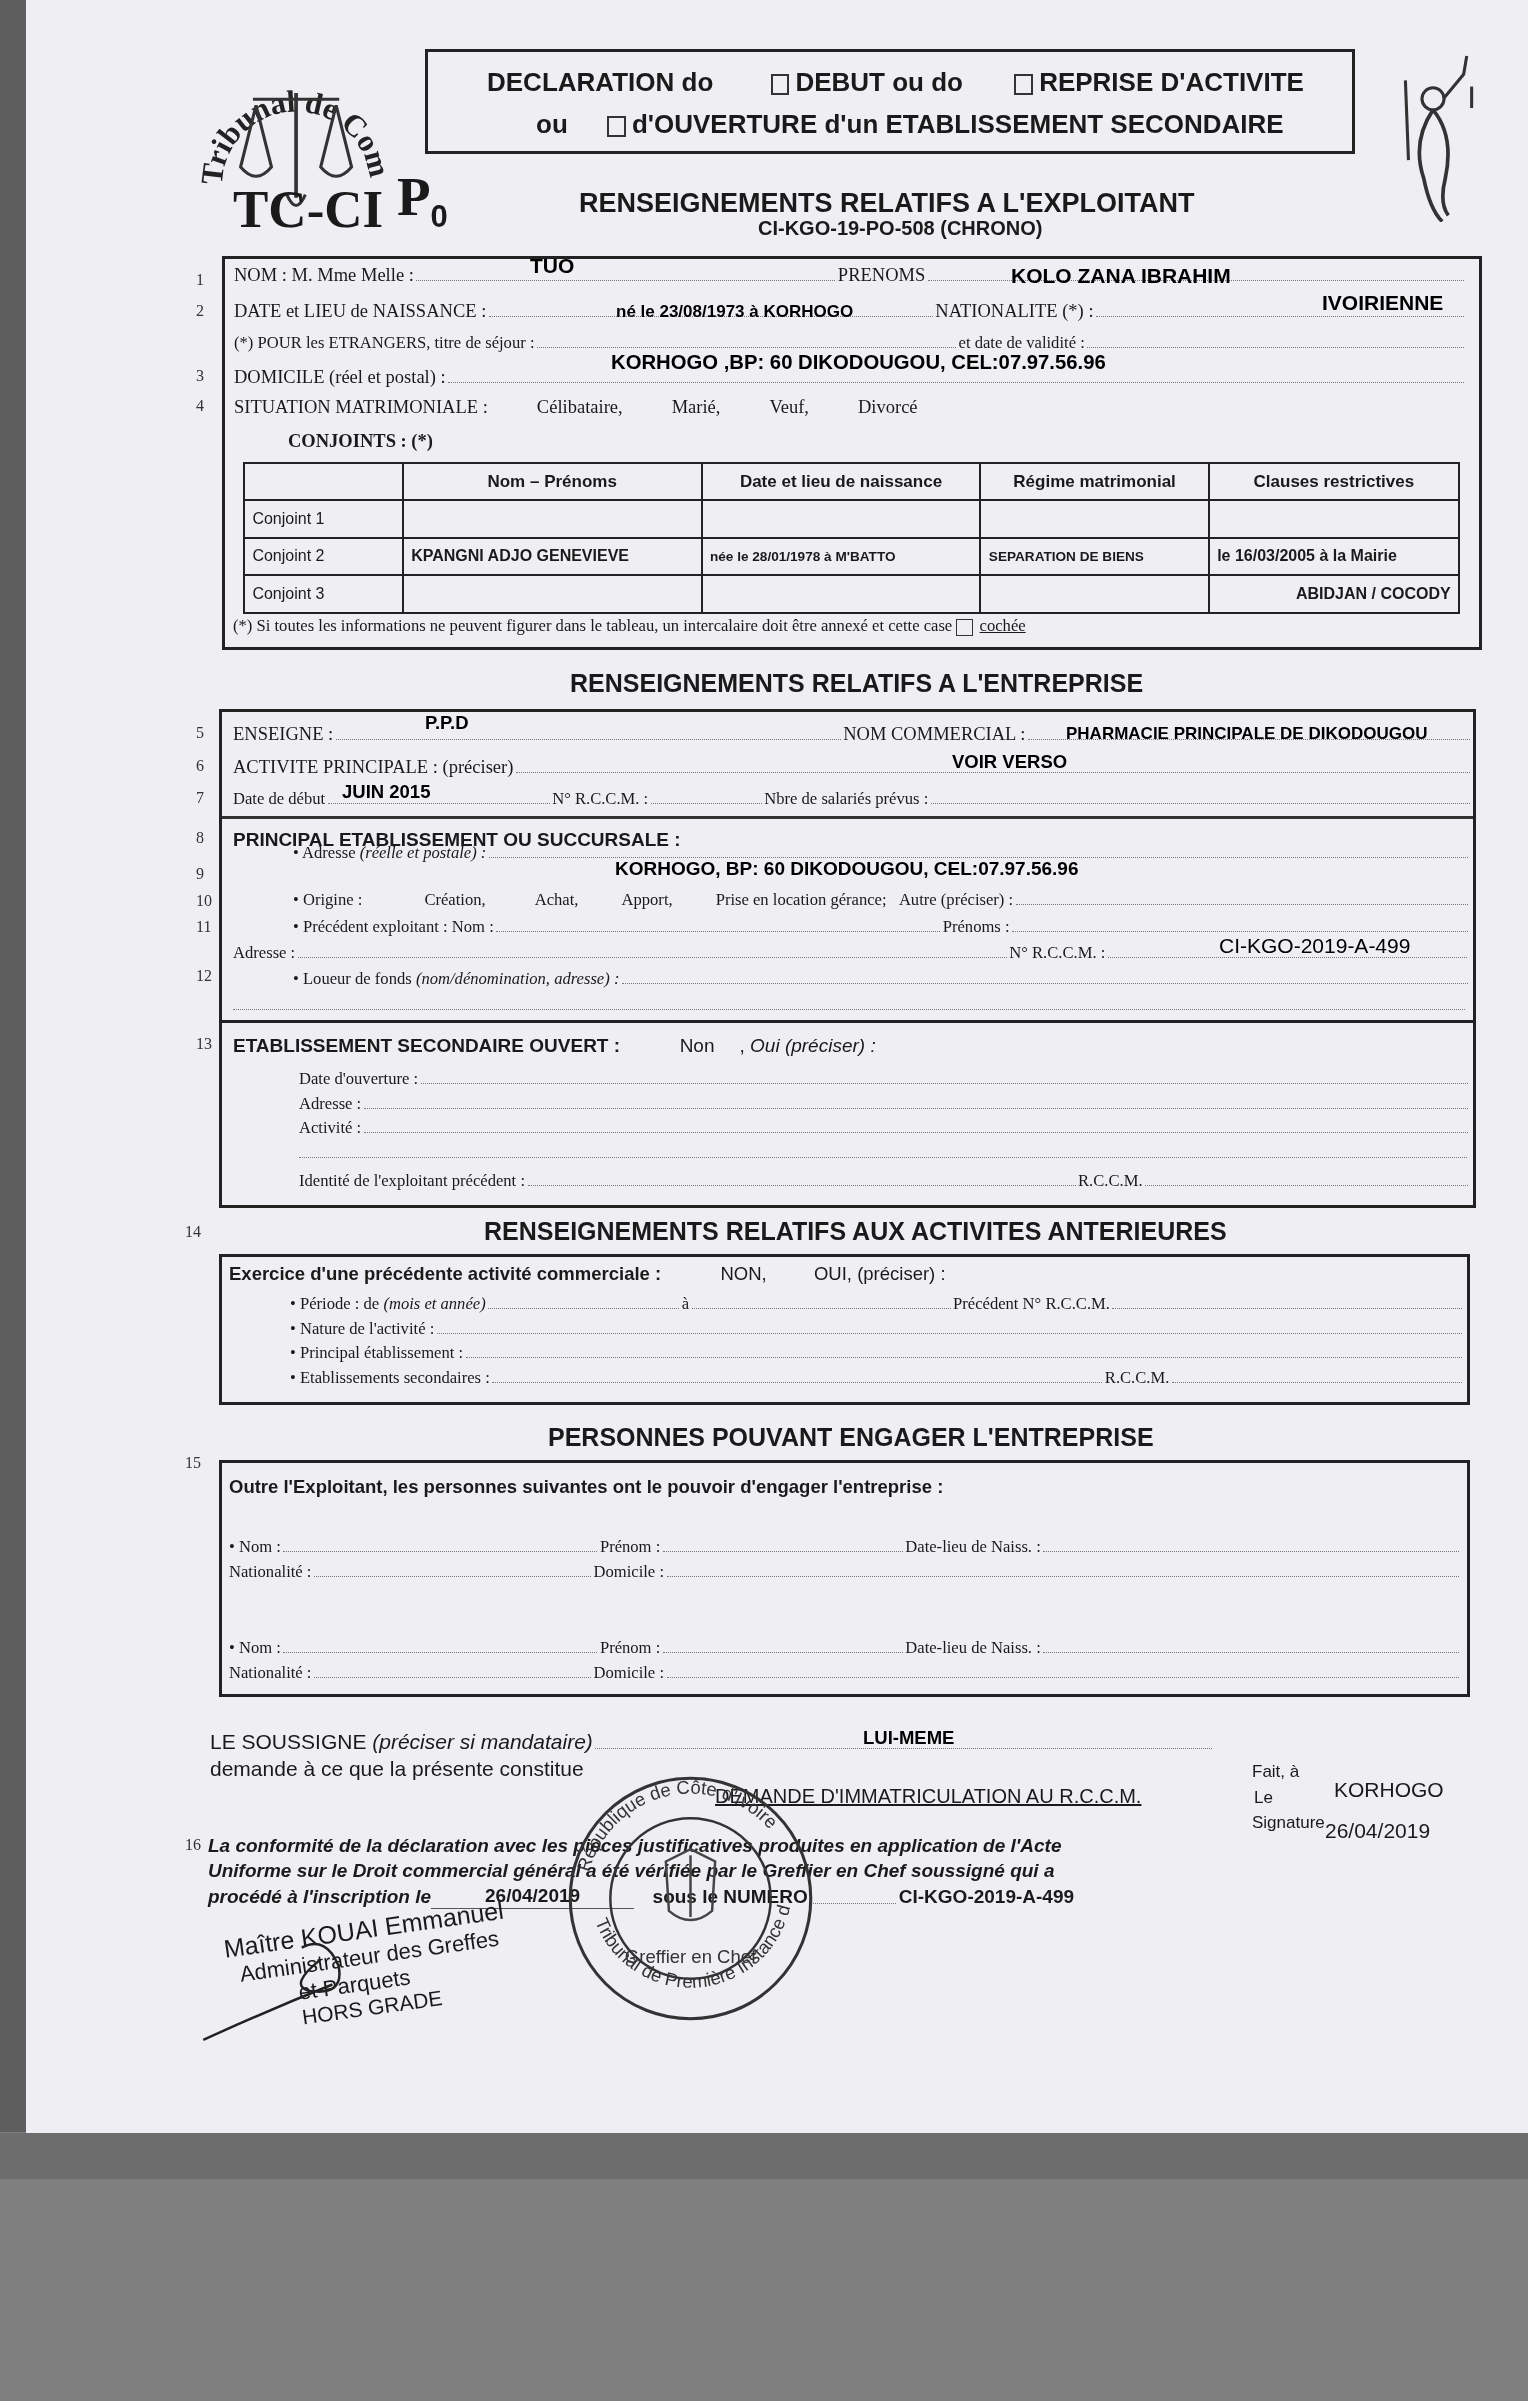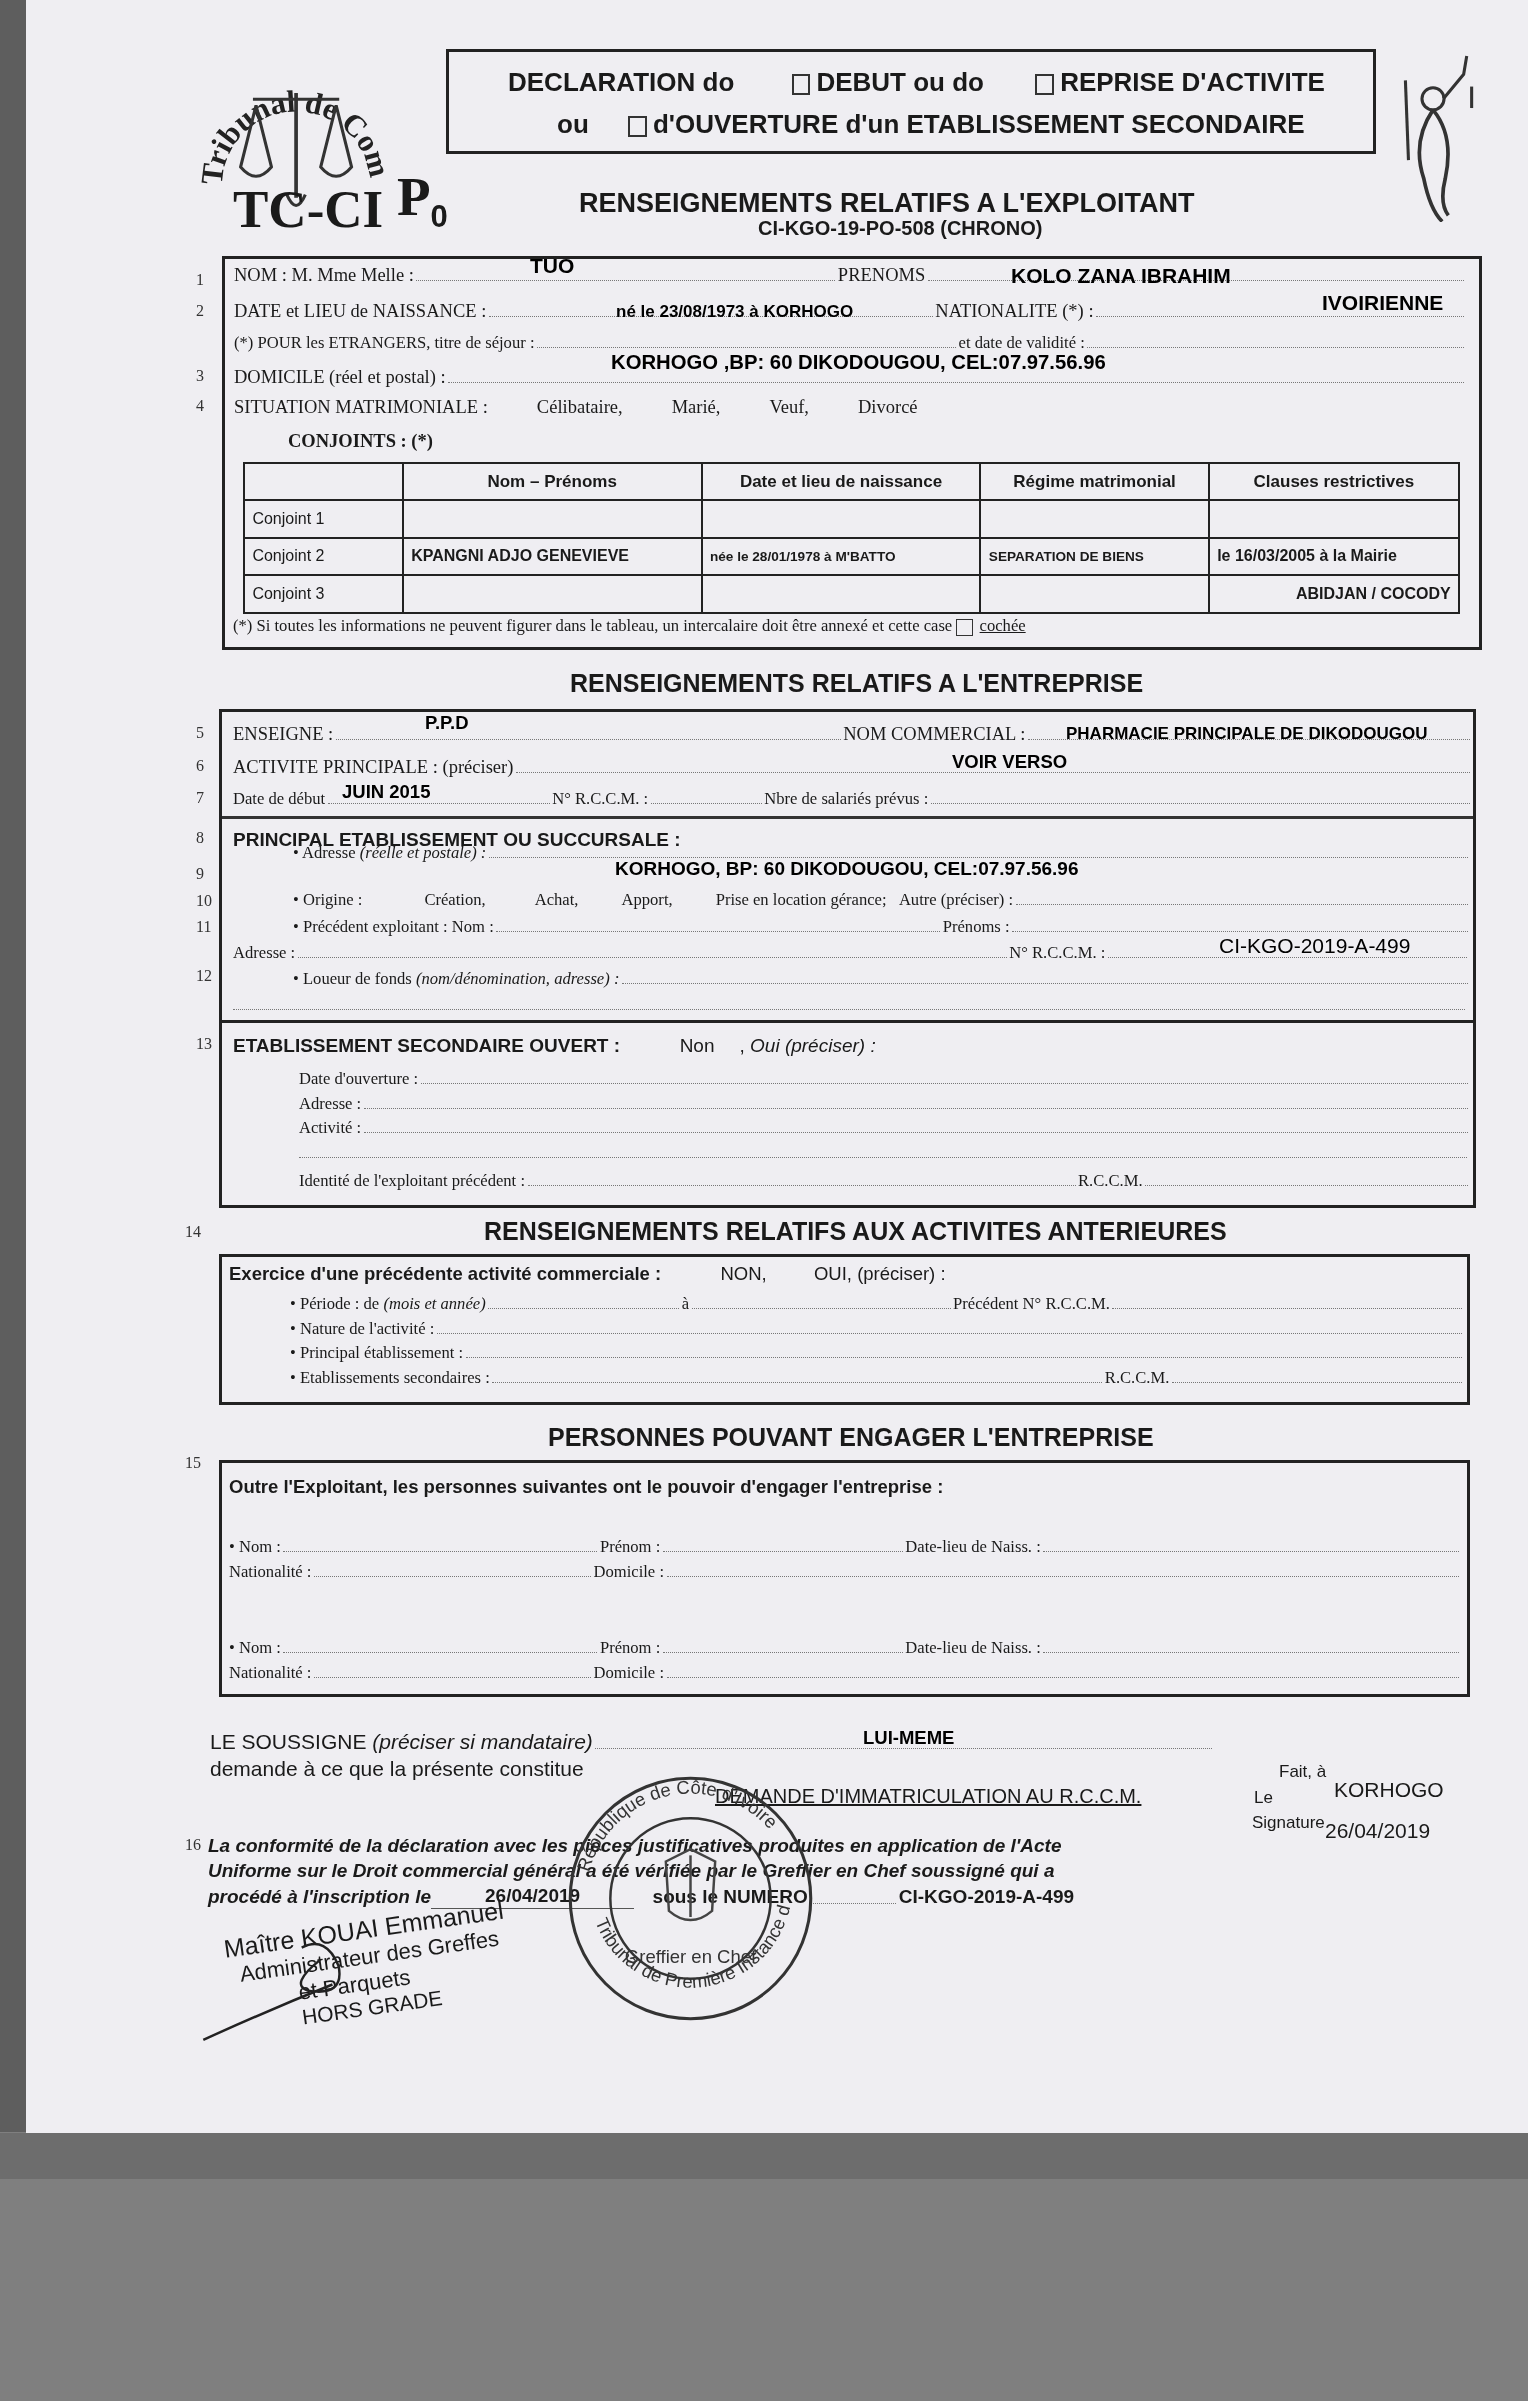--- a/index.html
+++ b/index.html
@@ -20,21 +20,21 @@
   .linenum { position:absolute; left:196px; font-size:16px; font-family:"Liberation Serif", serif; color:#333; }
   .row { position:absolute; display:flex; align-items:flex-end; font-size:18.5px; white-space:nowrap; }
   .dots { flex:1; border-bottom:1.8px dotted #777; height:0; margin:0 2.5px 5px 2.5px; min-width:12.3px; }
   .fill { font-family:"Liberation Sans", sans-serif; font-size:21px; font-weight:bold; color:#000000; position:absolute; white-space:nowrap; }
   .section-title { position:absolute; font-family:"Liberation Sans", sans-serif; font-weight:bold; font-size:25px; text-align:center; white-space:nowrap; }
   .checkbox { display:inline-block; width:18.5px; height:21px; border:2.5px solid #333; vertical-align:middle; margin-right:6.2px; box-sizing:border-box; }
   table.conj { position:absolute; border-collapse:collapse; font-family:"Liberation Sans", sans-serif; font-size:16px; }
   table.conj td, table.conj th { border:2.5px solid #222; padding:3.7px 7.4px; height:28px; white-space:nowrap; }
   table.conj th { font-weight:bold; font-size:17px; }
   table.conj td.hand { font-weight:bold; font-size:16px; }
-  .hdrbox { position:absolute; left:425px; top:49px; width:930px; height:105px; border:3.7px solid #222; box-sizing:border-box;margin-left:21px; }
+  .hdrbox { position:absolute; left:425px; top:49px; width:930px; height:105px; border:3.7px solid #222; box-sizing:border-box; }
 </style>
 </head>
 <body>
 
 <div class="scanbar-left"></div>
 <div class="paper"></div>
 <div class="darkband"></div>
 
 <div class="abs" style="left:179px;top:25px;width:228px;height:210px;">
   <svg width="228" height="210" viewBox="0 0 370 340">
@@ -348,21 +348,21 @@
 
 <div class="row sans" style="left:210px;top:1730px;width:1004px;font-size:21px;">
   <span>LE SOUSSIGNE</span>&nbsp;<span class="it">(préciser si mandataire)</span>
   <span class="dots"></span>
 </div>
 <div class="fill" style="left:863px;top:1727px;font-size:18.5px;">LUI-MEME</div>
 
 <div class="abs sans" style="left:210px;top:1757px;font-size:21px;">demande à ce que la présente constitue</div>
 <div class="abs sans" style="left:715px;top:1785px;font-size:20px;text-decoration:underline;">DEMANDE D'IMMATRICULATION AU R.C.C.M.</div>
 
-<div class="abs sans" style="left:1252px;top:1762px;font-size:17px;margin-left:27px;">Fait, à</div>
+<div class="abs sans" style="left:1252px;top:1762px;font-size:17px;">Fait, à</div>
 <div class="abs sans" style="left:1334px;top:1778px;font-size:21px;">KORHOGO</div>
 <div class="abs sans" style="left:1254px;top:1788px;font-size:17px;">Le</div>
 <div class="abs sans" style="left:1252px;top:1813px;font-size:17px;">Signature</div>
 <div class="abs sans" style="left:1325px;top:1819px;font-size:21px;">26/04/2019</div>
 
 <div class="linenum" style="top:1836px;left:185px;">16</div>
 <div class="abs sans bold it" style="left:208px;top:1833px;font-size:19px;line-height:25px;white-space:nowrap;">
   <div>La conformité de la déclaration avec les pièces justificatives produites en application de l'Acte</div>
   <div>Uniforme sur le Droit commercial général a été vérifiée par le Greffier en Chef soussigné qui a</div>
   <div style="display:flex;width:998px;align-items:flex-end;">

